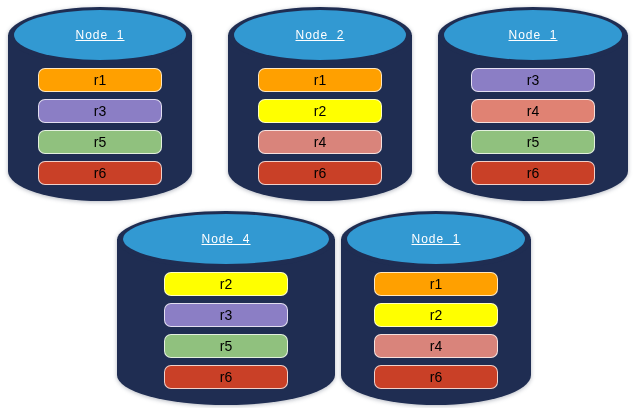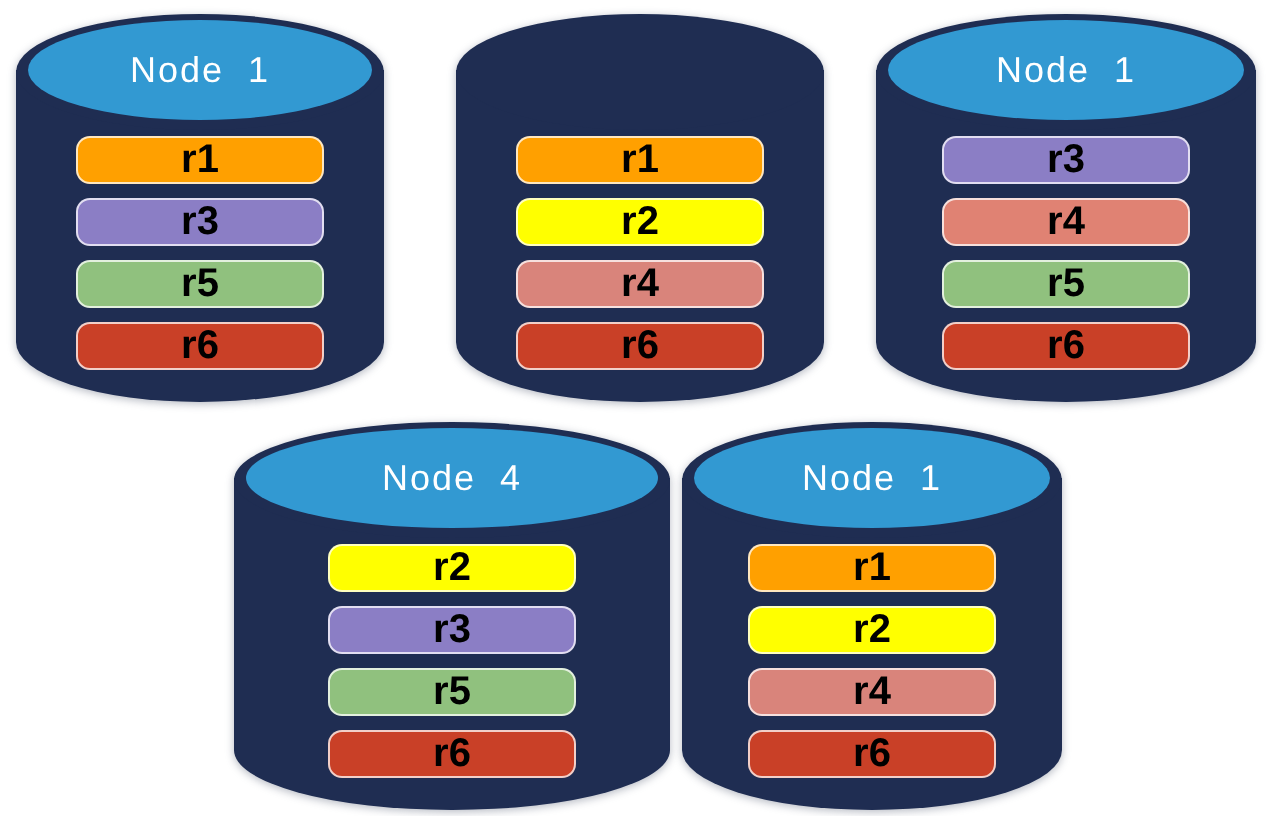--- a/index.html
+++ b/index.html
@@ -22,32 +22,33 @@
     border-radius:50%;
   }
   .cyl-face{
     position:absolute;left:6px;right:6px;top:3px;height:50px;
     background:var(--cylinder-top);
     border-radius:50%;
     display:flex;align-items:center;justify-content:center;
   }
   .node-label{
     color:var(--label-text);
-    font-size:18px;line-height:1;white-space:pre;
+    font-size:12px;line-height:1;white-space:pre;
     letter-spacing:1px;
+    text-decoration:underline;
   }
   .bars{
     position:absolute;left:0;right:0;top:61px;
     display:flex;flex-direction:column;align-items:center;gap:7px;
   }
   .bar{
     width:122px;height:22px;border-radius:7px;
     border:1px solid rgba(255,255,255,0.75);
     display:flex;align-items:center;justify-content:center;
-    color:var(--bar-text);font-size:20px;font-weight:bold;line-height:1;
+    color:var(--bar-text);font-size:14px;font-weight:normal;line-height:1;
   }
 </style>
 </head>
 <body>
 
 <div id="stage">
 
   <div class="cyl" style="left:8px;top:7px;">
     <div class="cyl-body"></div>
     <div class="cyl-rim"></div>
@@ -58,20 +59,23 @@
       <div class="bar" style="background: rgb(255, 160, 0);">r1</div>
       <div class="bar" style="background: rgb(139, 126, 197);">r3</div>
       <div class="bar" style="background: rgb(144, 193, 126);">r5</div>
       <div class="bar" style="background: rgb(201, 64, 39);">r6</div>
     </div>
   </div>
 
   <div class="cyl" style="left:228px;top:7px;">
     <div class="cyl-body"></div>
     <div class="cyl-rim"></div>
+    <div class="cyl-face">
+      <span class="node-label">Node  2</span>
+    </div>
     <div class="bars">
       <div class="bar" style="background: rgb(255, 160, 0);">r1</div>
       <div class="bar" style="background: rgb(255, 255, 0);">r2</div>
       <div class="bar" style="background: rgb(217, 132, 123);">r4</div>
       <div class="bar" style="background: rgb(201, 64, 39);">r6</div>
     </div>
   </div>
 
   <div class="cyl" style="left:438px;top:7px;width:190px;">
     <div class="cyl-body"></div>

